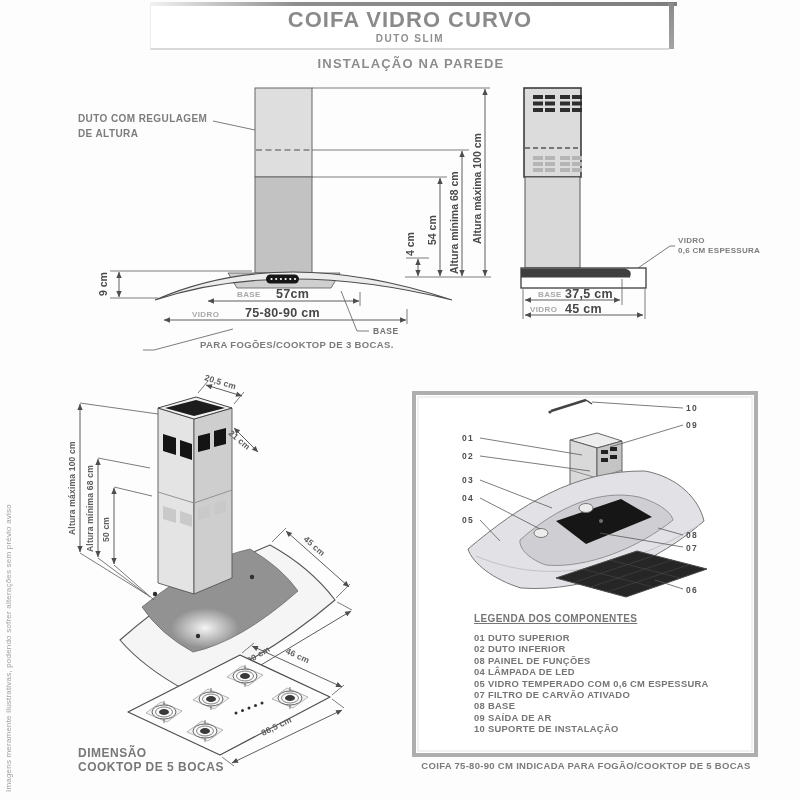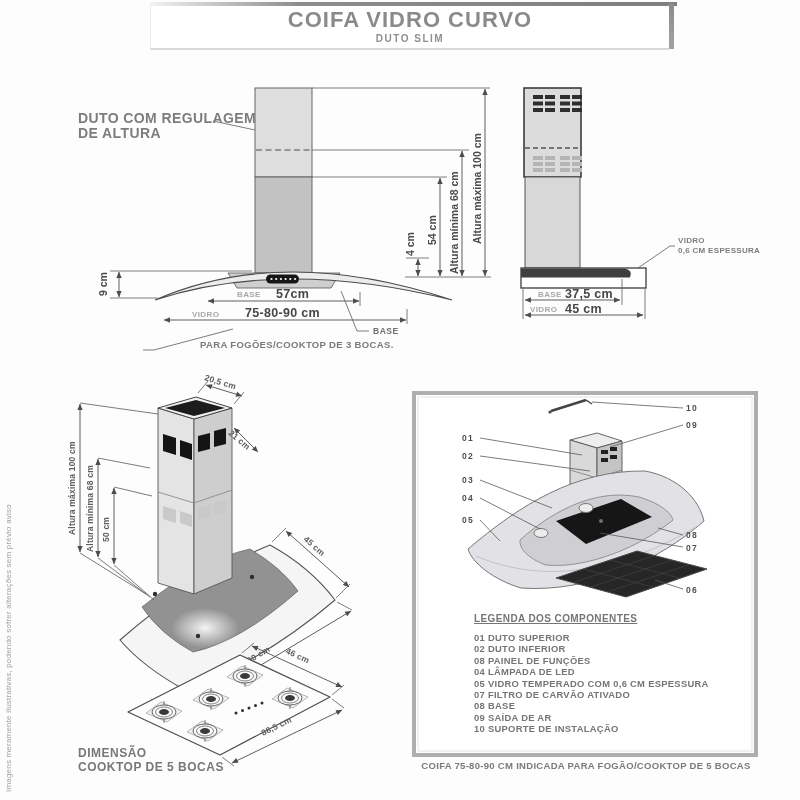--- a/index.html
+++ b/index.html
@@ -10,21 +10,21 @@
         background:linear-gradient(to right,#f2f2f2,#8d8d8d 28%,#7e7e7e);}
   .titlebar-rightstrip{position:absolute;left:668px;top:3px;width:6px;height:46px;
         background:linear-gradient(#8a8a8a,#a3a3a3);}
   .titlebar{position:absolute;left:150px;top:6px;width:518px;height:42px;background:#fff;
         border-bottom:2px solid #d9d9d9;border-left:1px solid #ececec;text-align:center;}
   .title-main{font-size:22px;font-weight:bold;color:#8a8a8a;letter-spacing:1px;margin-top:3px;line-height:22px;}
   .title-sub{font-size:10px;font-weight:bold;color:#8f8f8f;letter-spacing:1.5px;line-height:15px;}
   .section-label{position:absolute;left:150px;top:56px;width:522px;text-align:center;
         font-size:13px;font-weight:bold;color:#8c8c8c;letter-spacing:1.2px;}
   
-  .lbl{position:absolute;font-weight:bold;color:#7d7d7d;font-size:14px;letter-spacing:.4px;
+  .lbl{position:absolute;font-weight:bold;color:#7d7d7d;font-size:10px;letter-spacing:.4px;
         line-height:15px;white-space:nowrap;}
   .lbl-sm{font-size:8px;line-height:9.5px;letter-spacing:.3px;}
   .note-block{position:absolute;left:200px;top:337px;font-weight:bold;color:#7a7a7a;
         font-size:9.5px;letter-spacing:.35px;line-height:16px;white-space:nowrap;}
   .legend{position:absolute;left:474px;top:613px;color:#757575;}
   .legend-title{font-size:10px;font-weight:bold;text-decoration:underline;letter-spacing:.4px;margin-bottom:8px;}
   .legend-item{font-size:9.4px;font-weight:bold;letter-spacing:.3px;line-height:11.4px;white-space:nowrap;}
   .footer-note{position:absolute;left:402px;top:760px;width:368px;text-align:center;
         font-size:9.5px;font-weight:bold;color:#7b7b7b;letter-spacing:.3px;white-space:nowrap;}
   .dimensao-label{position:absolute;left:78px;top:746px;font-size:12px;font-weight:bold;
@@ -47,20 +47,21 @@
 <body>
 
 <div class="page">
 
   <div class="titlebar-topstrip"></div>
   <div class="titlebar-rightstrip"></div>
   <div class="titlebar">
     <div class="title-main">COIFA VIDRO CURVO</div>
     <div class="title-sub">DUTO SLIM</div>
   </div>
+  <div class="section-label">INSTALAÇÃO NA PAREDE</div>
 
   <svg width="800" height="800" style="position:absolute;left:0;top:0;">
     <defs>
       <marker id="ar" markerWidth="9" markerHeight="8" refX="7.4" refY="3.5" orient="auto-start-reverse">
         <path d="M0.8,0.5 L7.6,3.5 L0.8,6.5 Z" fill="#4d4d4d"></path>
       </marker>
       <radialGradient id="glow">
         <stop offset="0%" stop-color="#ffffff" stop-opacity="0.9"></stop>
         <stop offset="100%" stop-color="#ffffff" stop-opacity="0"></stop>
       </radialGradient>

